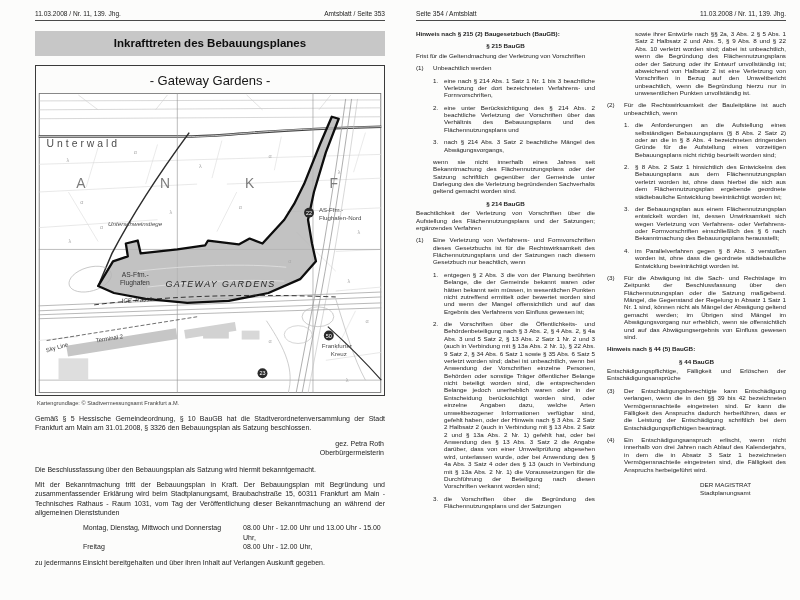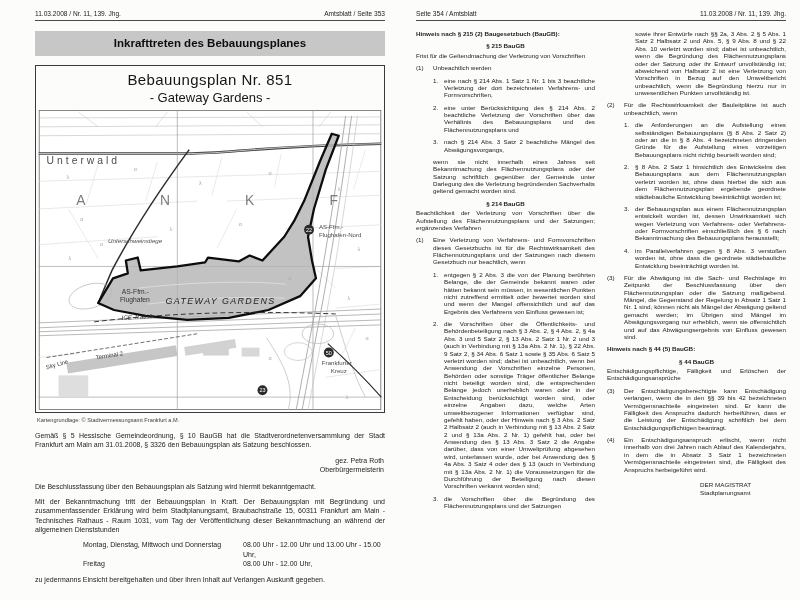--- a/index.html
+++ b/index.html
@@ -46,21 +46,20 @@
 
 <div class="page" id="pageL">
   <div class="hdr">
     <span>11.03.2008 / Nr. 11, 139. Jhg.</span>
     <span>Amtsblatt / Seite 353</span>
   </div>
 
   <div class="titlebar">Inkrafttreten des Bebauungsplanes</div>
 
   <div class="mapbox">
-    <div class="map-title">Bebauungsplan Nr. 851</div>
     <div class="map-sub">- Gateway Gardens -</div>
 
     <svg width="344" height="300" viewBox="0 0 346 303">
       <rect x="0.5" y="0.5" width="345" height="302" fill="#ffffff" stroke="#6a6a6a" stroke-width="0.8"></rect>
 
       <line x1="0" y1="8" x2="346" y2="7" stroke="#bdbdbd" stroke-width="0.6"></line>
       <line x1="0" y1="17" x2="346" y2="15" stroke="#bdbdbd" stroke-width="0.6"></line>
       <line x1="0" y1="26" x2="346" y2="24" stroke="#bdbdbd" stroke-width="0.6"></line>
       <path d="M40,2 L60,17 M130,2 L118,17 M210,2 L226,17 M295,2 L283,17" stroke="#cfcfcf" stroke-width="0.6" fill="none"></path>
 

